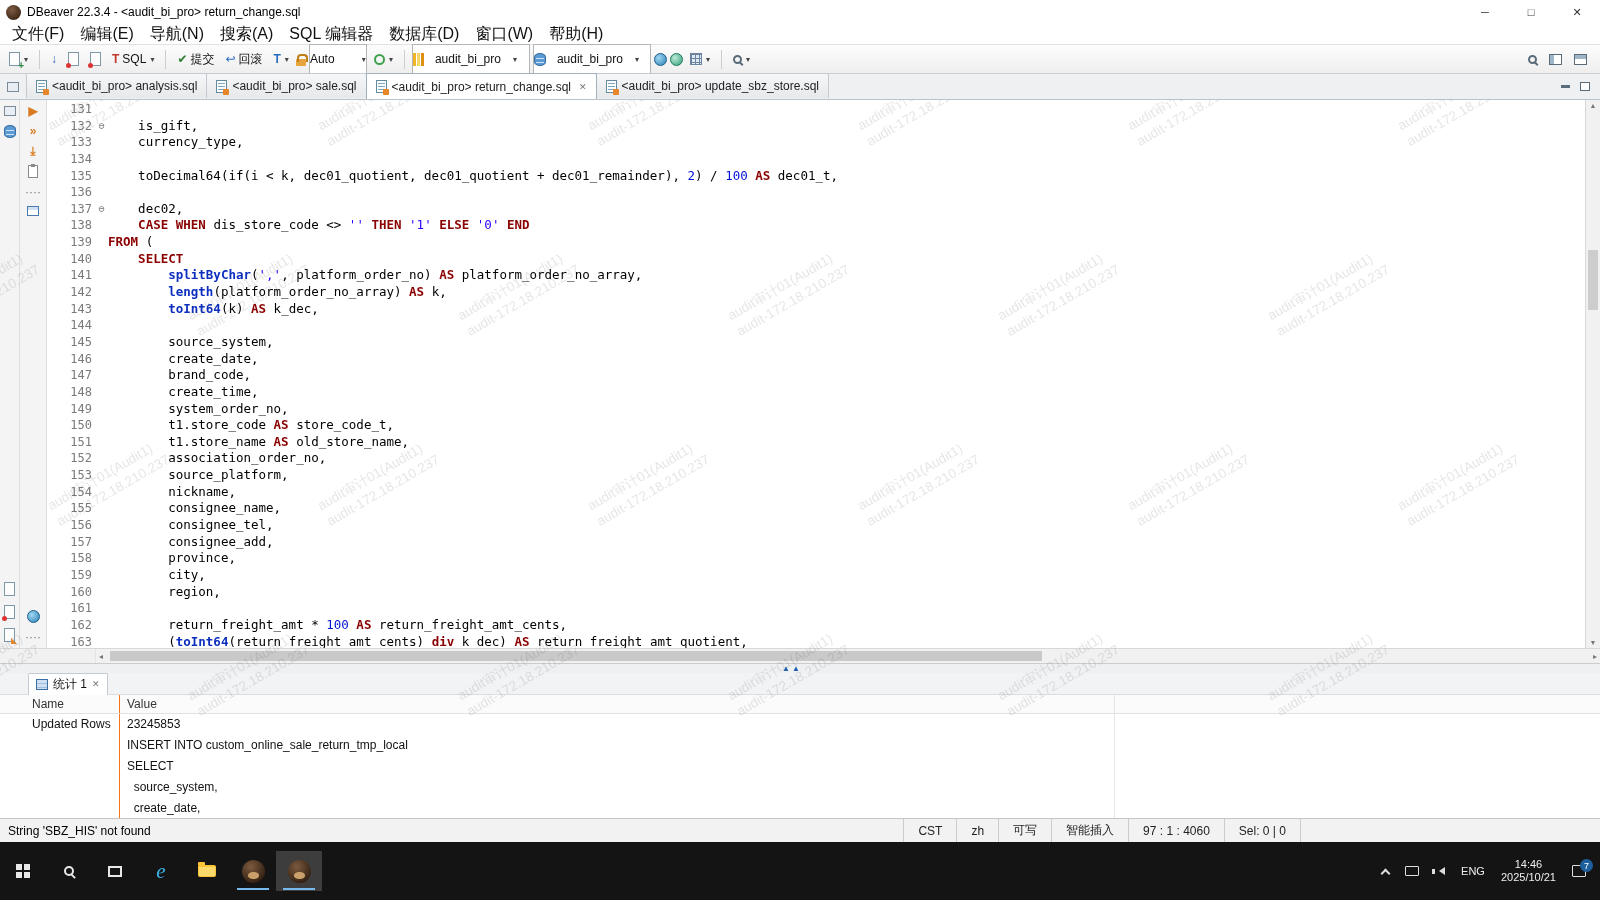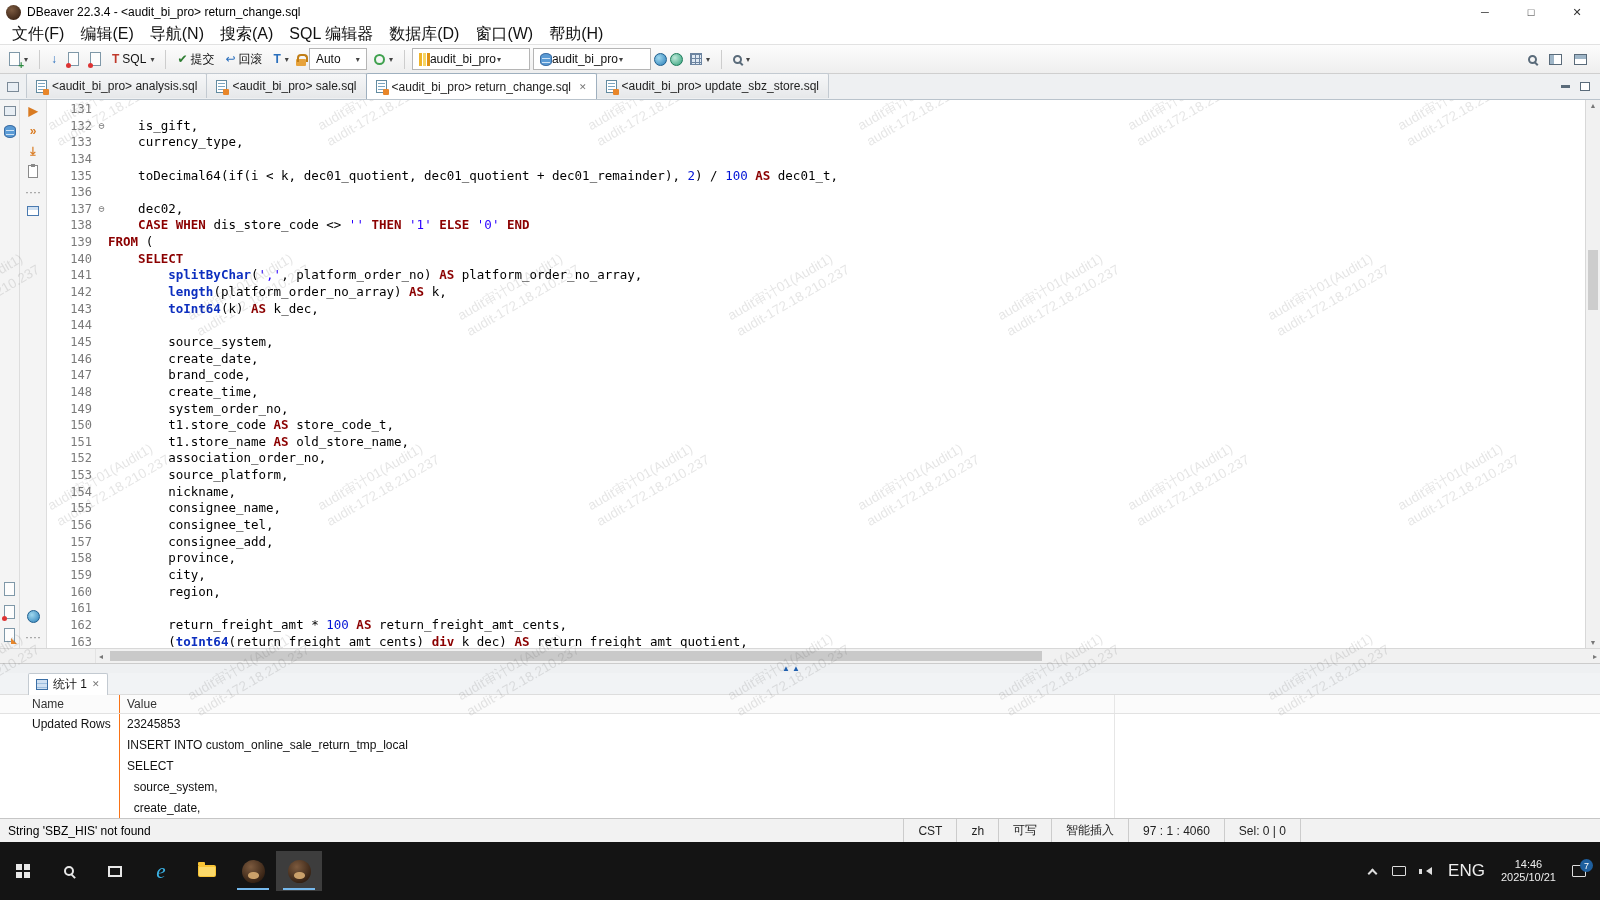--- a/index.html
+++ b/index.html
@@ -13,21 +13,21 @@
   .win-controls{margin-left:auto;display:flex;height:100%}
   .win-btn{width:46px;display:flex;align-items:center;justify-content:center;font-size:11px;color:#333}
   
   .menubar{height:20px;display:flex;align-items:center;background:#fff;padding-left:4px;flex:none}
   .menu-item{padding:2px 8px;font-size:16px;white-space:nowrap}
   
   .toolbar{height:30px;display:flex;align-items:center;background:linear-gradient(#fcfcfc,#eeeeee);border-top:1px solid #e2e2e2;border-bottom:1px solid #cfcfcf;padding:0 5px;gap:3px;flex:none}
   .tbtn{display:flex;align-items:center;gap:3px;padding:2px 4px;border-radius:2px;white-space:nowrap}
   .tsep{width:1px;height:19px;background:#cdcdcd;margin:0 4px;flex:none}
   .caret{font-size:8px;color:#444;margin-left:1px}
-  .combo{display:flex;align-items:center;gap:0;background:#fff;border:1px solid #b5b5b5;padding:2px 6px;height:22px;white-space:nowrap}
+  .combo{display:flex;align-items:center;gap:11px;background:#fff;border:1px solid #b5b5b5;padding:2px 0;height:30px;white-space:nowrap}
   .combo.auto{min-width:58px;justify-content:space-between}
   .combo.wide{min-width:118px}
   .toolbar-right{margin-left:auto;display:flex;gap:12px;align-items:center;margin-right:8px}
   .g{font-size:12px;line-height:1}
   .g.or{color:#d97b22}.g.bl{color:#2a6fbd}.g.gr{color:#2e7d32}.g.rd{color:#c0392b}.g.gy{color:#777}.g.b{font-weight:bold}
   
   .i{display:inline-block;position:relative;flex:none}
   .i-page{width:11px;height:14px;background:#fdfdfd;border:1px solid #7f98a8}
   .i-page.red::after{content:"";position:absolute;width:5px;height:5px;border-radius:50%;background:#d33;left:-3px;bottom:-3px}
   .i-page.plus::after{content:"+";position:absolute;right:-5px;bottom:-6px;color:#2a8a3f;font-weight:bold;font-size:10px}
@@ -126,21 +126,21 @@
   .tb-folder{width:18px;height:12px;background:#f9c435;border-radius:1px 2px 2px 2px;position:relative}
   .tb-folder::before{content:"";position:absolute;top:-3px;left:0;width:7px;height:3px;background:#f9c435;border-radius:1px 1px 0 0}
   .tb-folder::after{content:"";position:absolute;left:1px;top:2px;right:1px;bottom:1px;background:#fbd96a;border-radius:1px}
   .tb-dbv{width:23px;height:23px;border-radius:50%;background:radial-gradient(circle at 38% 30%,#7c5a3e,#1d0e05);position:relative}
   .tb-dbv::after{content:"";position:absolute;left:6px;bottom:4px;width:11px;height:7px;background:#caa06a;border-radius:45%}
   .tray{margin-left:auto;display:flex;align-items:center;gap:16px;padding-right:14px;height:40px}
   .tr-chevron{width:7px;height:7px;border-left:2px solid #ddd;border-top:2px solid #ddd;transform:rotate(45deg);margin-top:4px}
   .tr-kbd{width:14px;height:10px;border:1px solid #ddd;border-radius:1px}
   .tr-vol{width:0;height:0;border:4px solid transparent;border-right:6px solid #ddd;position:relative}
   .tr-vol::before{content:"";position:absolute;left:-7px;top:-2px;width:3px;height:5px;background:#ddd}
-  .tr-lang{font-size:17px}
+  .tr-lang{font-size:11px}
   .tr-clock{font-size:11px;text-align:center;line-height:13px}
   .tr-ac{width:14px;height:12px;border:1.5px solid #ddd;border-radius:1px;position:relative}
   .tr-ac .badge{position:absolute;right:-8px;top:-7px;background:#1e5f9e;color:#fff;font-size:9px;width:13px;height:13px;border-radius:50%;display:flex;align-items:center;justify-content:center}
   
   .wm-layer{position:absolute;left:0;top:100px;width:1600px;height:718px;pointer-events:none;z-index:6;overflow:hidden}
   .wm-tile{position:absolute;transform:rotate(-30deg);color:rgba(80,80,80,0.15);font-size:13.5px;line-height:18px;white-space:nowrap}
 </style>
 </head>
 <body>
 

